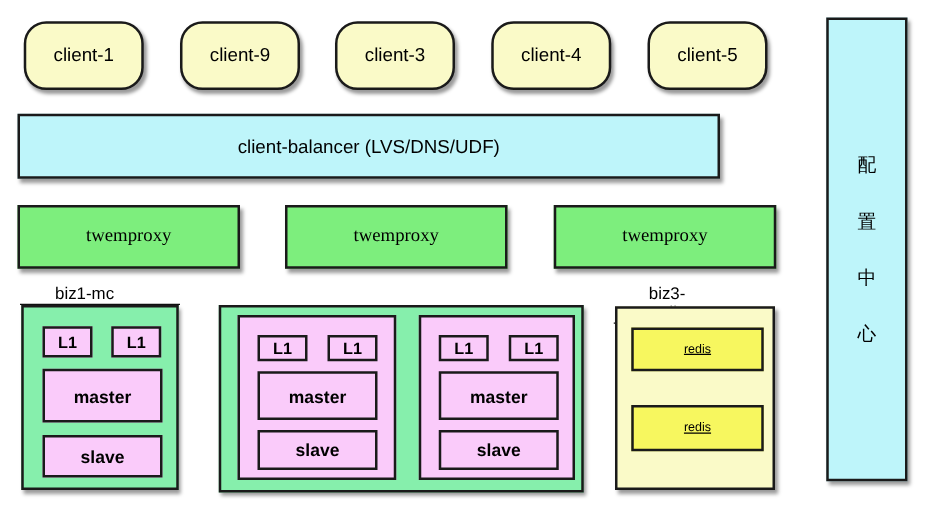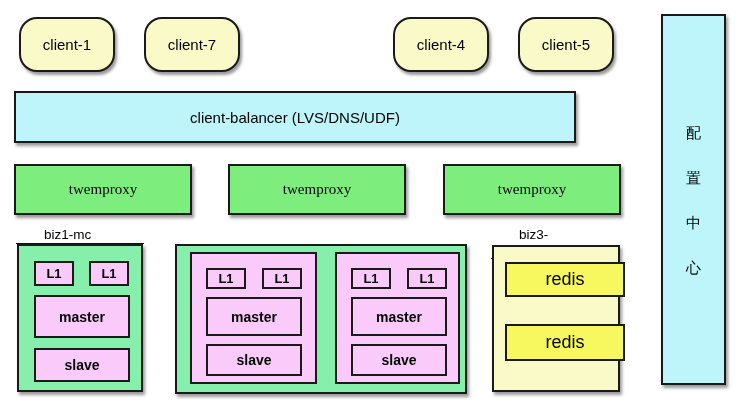--- a/index.html
+++ b/index.html
@@ -53,38 +53,39 @@
   .biz1 .slave{left:15px;top:102px;width:96px;height:34px;}
   
   .shard .l1{width:40px;height:21px;}
   .shard .l1a{left:14px;top:14px;}
   .shard .l1b{left:70px;top:14px;}
   .shard .master{left:14px;top:43px;width:96px;height:39px;}
   .shard .slave{left:14px;top:90px;width:96px;height:32px;}
   
   .biz3{left:492px;top:245px;width:128px;height:147px;background:#fafac8;}
   .redis{position:absolute;border:2px solid #1a1a1a;background:#f7f75f;
-    left:11px;width:120px;height:35px;
-    display:flex;align-items:center;justify-content:center;font-size:18px;}
+    left:11px;width:106px;height:35px;
+    display:flex;align-items:center;justify-content:center;font-size:10px;text-decoration:underline;}
   .redis1{top:15px;}
   .redis2{top:77px;height:37px;}
   
   .config{
     left:661px;top:14px;width:65px;height:371px;background:#bef5fa;
     flex-direction:column;gap:30px;font-size:15px;
   }
   .config span{display:block;line-height:15px;}
 </style>
 </head>
 <body>
 
 <div class="stage">
 
   <div class="shape shadow client" style="left:19px">client-1</div>
-  <div class="shape shadow client" style="left:144px">client-7</div>
+  <div class="shape shadow client" style="left:144px">client-9</div>
+  <div class="shape shadow client" style="left:268px">client-3</div>
   <div class="shape shadow client" style="left:393px">client-4</div>
   <div class="shape shadow client" style="left:518px">client-5</div>
 
   <div class="shape shadow balancer">client-balancer (LVS/DNS/UDF)</div>
 
   <div class="shape shadow proxy" style="left:14px">twemproxy</div>
   <div class="shape shadow proxy" style="left:228px">twemproxy</div>
   <div class="shape shadow proxy" style="left:443px">twemproxy</div>
 
   <div class="biz-label" style="left:16px;width:128px">biz1-mc</div>

